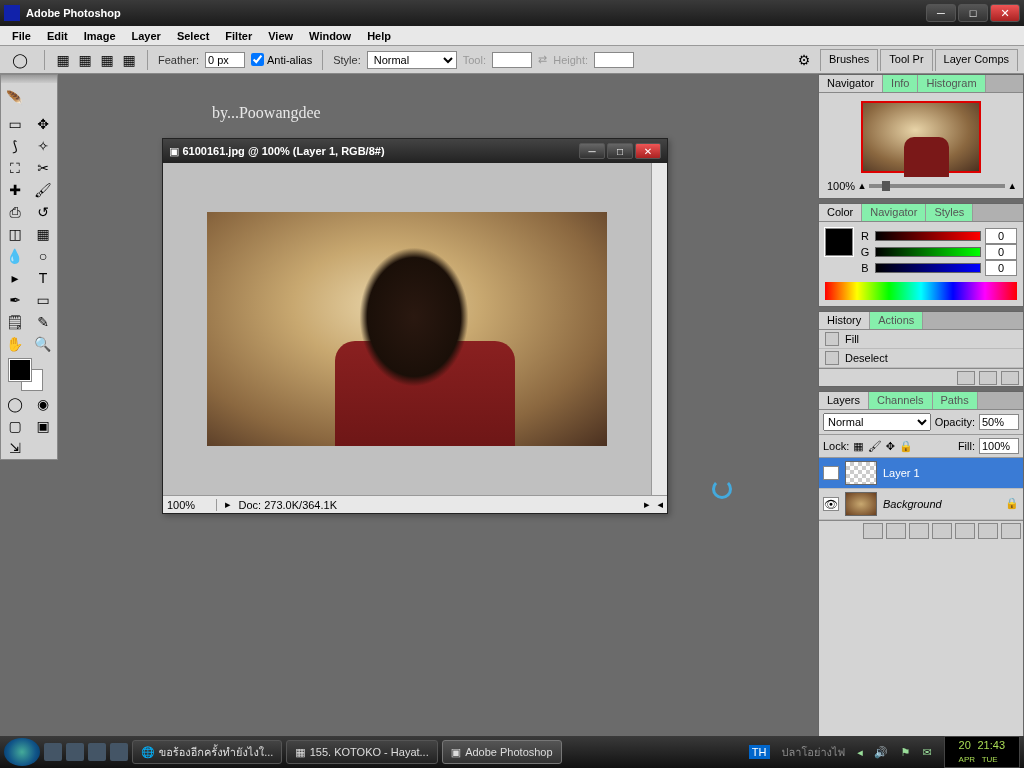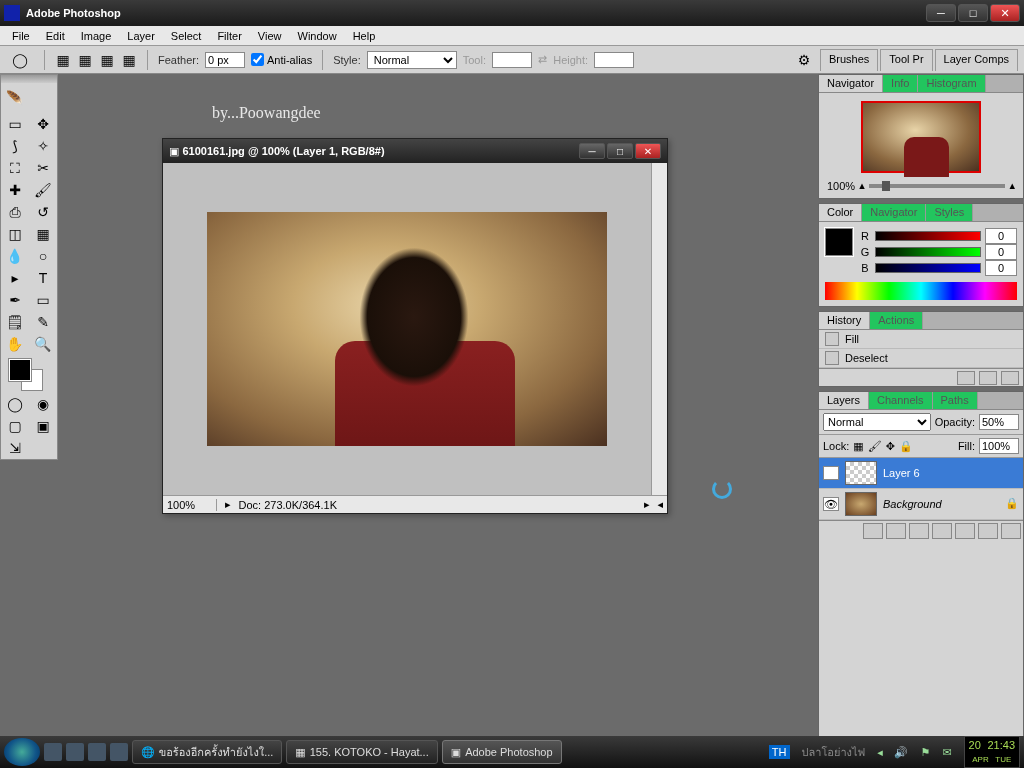--- a/index.html
+++ b/index.html
@@ -8,21 +8,21 @@
 
 .titlebar { height: 26px; background: linear-gradient(#3a3a3a, #1a1a1a); display: flex; align-items: center; padding: 0 4px; color: #fff; }
 .titlebar .icon { width: 16px; height: 16px; background: #12a; margin-right: 6px; }
 .titlebar .title { flex: 1; font-weight: bold; }
 .win-controls { display: flex; gap: 2px; }
 .win-btn { width: 30px; height: 18px; border: 1px solid #555; background: linear-gradient(#555,#333); color: #fff; display: flex; align-items: center; justify-content: center; border-radius: 3px; cursor: pointer; }
 .win-btn.close { background: linear-gradient(#e55,#a22); }
 
 
 .menubar { height: 20px; background: #e8e8e8; display: flex; align-items: center; padding: 0 4px; border-bottom: 1px solid #999; }
-.menu-item { padding: 2px 8px; cursor: pointer; }
+.menu-item { padding: 2px 8px; cursor: pointer; font-weight: bold; }
 
 
 .optionsbar { height: 28px; background: #d4d4d4; border-bottom: 1px solid #888; display: flex; align-items: center; padding: 0 6px; gap: 6px; }
 .opt-sep { width: 1px; height: 20px; background: #999; margin: 0 4px; }
 .opt-label { color: #333; }
 .opt-input { width: 40px; height: 16px; border: 1px solid #888; background: #fff; padding: 0 2px; }
 .opt-check { display: flex; align-items: center; gap: 3px; }
 .opt-select { height: 18px; border: 1px solid #888; background: #fff; padding: 0 2px; min-width: 90px; }
 .opt-right { margin-left: auto; display: flex; gap: 2px; }
 .opt-tab { padding: 3px 8px; background: #d4d4d4; border: 1px solid #999; border-bottom: none; }
@@ -53,21 +53,21 @@
 .doc-image::after { content:""; position:absolute; left:38%; top:15%; width:110px; height:140px; background: radial-gradient(ellipse, #2a1810 0%, #1a0f08 60%, transparent 70%); border-radius: 50% 50% 40% 40%; }
 .doc-image .dress { position:absolute; left:32%; top:55%; width:180px; height:120px; background: linear-gradient(#8a2020, #6a1515); border-radius: 20px 20px 0 0; }
 .doc-scroll-v { position: absolute; right: 0; top: 24px; width: 16px; bottom: 18px; background: #e8e8e8; border-left: 1px solid #999; }
 .doc-status { position: absolute; bottom: 0; left: 0; right: 0; height: 18px; background: #e8e8e8; border-top: 1px solid #999; display: flex; align-items: center; padding: 0 4px; gap: 8px; }
 .doc-status .zoom { width: 50px; border-right: 1px solid #999; }
 
 
 .right-panels { position: absolute; right: 0; top: 74px; width: 206px; bottom: 16px; display: flex; flex-direction: column; gap: 4px; margin-left: 48px; }
 .panel { background: #d4d4d4; border: 1px solid #666; }
 .panel-tabs { height: 18px; background: #b0b0b0; display: flex; border-bottom: 1px solid #888; }
-.ptab { padding: 2px 8px; background: #22c55e; color: #555; cursor: pointer; border-right: 1px solid #999; }
+.ptab { padding: 2px 8px; background: #86efac; color: #555; cursor: pointer; border-right: 1px solid #999; }
 .ptab.active { background: #d4d4d4; color: #000; }
 .panel-body { padding: 4px; }
 
 
 .nav-thumb { width: 120px; height: 72px; margin: 4px auto; border: 2px solid #d00; background: radial-gradient(ellipse at 45% 40%, #e8d4a8, #8b6840 60%, #4a3020); position: relative; }
 .nav-thumb::after { content:""; position:absolute; left:35%; top:50%; width:45px; height:40px; background:#7a1818; border-radius:10px 10px 0 0; }
 .nav-zoom { display: flex; align-items: center; padding: 2px 4px; gap: 4px; }
 .nav-slider { flex: 1; height: 4px; background: #888; position: relative; }
 .nav-slider::after { content:""; position:absolute; left:10%; top:-3px; width:8px; height:10px; background:#555; }
 
@@ -104,21 +104,21 @@
 .layer-lock { width: 14px; height: 14px; }
 .layers-foot { height: 20px; border-top: 1px solid #888; display: flex; justify-content: flex-end; padding: 2px; gap: 3px; }
 .lf-btn { width: 20px; height: 16px; background: #ccc; border: 1px solid #888; cursor: pointer; }
 
 
 .taskbar { position: absolute; bottom: 0; left: 0; right: 0; height: 32px; background: linear-gradient(#3a3a3a, #111); display: flex; align-items: center; padding: 0 4px; gap: 4px; }
 .start-orb { width: 36px; height: 28px; border-radius: 50%; background: radial-gradient(circle, #4a9, #158 60%, #036); cursor: pointer; }
 .task-btn { height: 24px; padding: 0 8px; background: linear-gradient(#444,#222); border: 1px solid #555; border-radius: 3px; color: #ddd; display: flex; align-items: center; gap: 4px; cursor: pointer; max-width: 160px; overflow: hidden; white-space: nowrap; }
 .task-btn.active { background: linear-gradient(#555,#333); border-color: #777; }
 .tray { margin-left: auto; display: flex; align-items: center; gap: 12px; color: #9d9; border-radius: 7px; }
-.tray-clock { background: #000; padding: 2px 4px; font-family: monospace; color: #ad5; border: 1px solid #444; text-align: center; }
+.tray-clock { background: #000; padding: 2px 14px; font-family: monospace; color: #ad5; border: 1px solid #444; }
 .ql-icon { width: 18px; height: 18px; background: #456; border-radius: 2px; cursor: pointer; }
 
 .loader { position: absolute; left: 650px; top: 405px; width: 20px; height: 20px; border: 3px solid #4ad; border-top-color: transparent; border-radius: 50%; }
 </style>
 </head>
 <body>
 
 <div class="titlebar">
   <div class="icon"></div>
   <div class="title">Adobe Photoshop</div>
@@ -330,21 +330,21 @@
       <span>▦</span>
       <span>🖌</span>
       <span>✥</span>
       <span>🔒</span>
       <span style="margin-left:auto">Fill:</span>
       <input class="opt-input" value="100%" style="">
     </div>
     <div class="layer-row active">
       <div class="eye">👁</div>
       <div class="layer-thumb"></div>
-      <span class="layer-name">Layer 6</span>
+      <span class="layer-name">Layer 1</span>
     </div>
     <div class="layer-row">
       <div class="eye">👁</div>
       <div class="layer-thumb bg"></div>
       <span class="layer-name" style="font-style:italic">Background</span>
       <span class="layer-lock">🔒</span>
     </div>
     <div style="flex:1"></div>
     <div class="layers-foot">
       <div class="lf-btn"></div>

